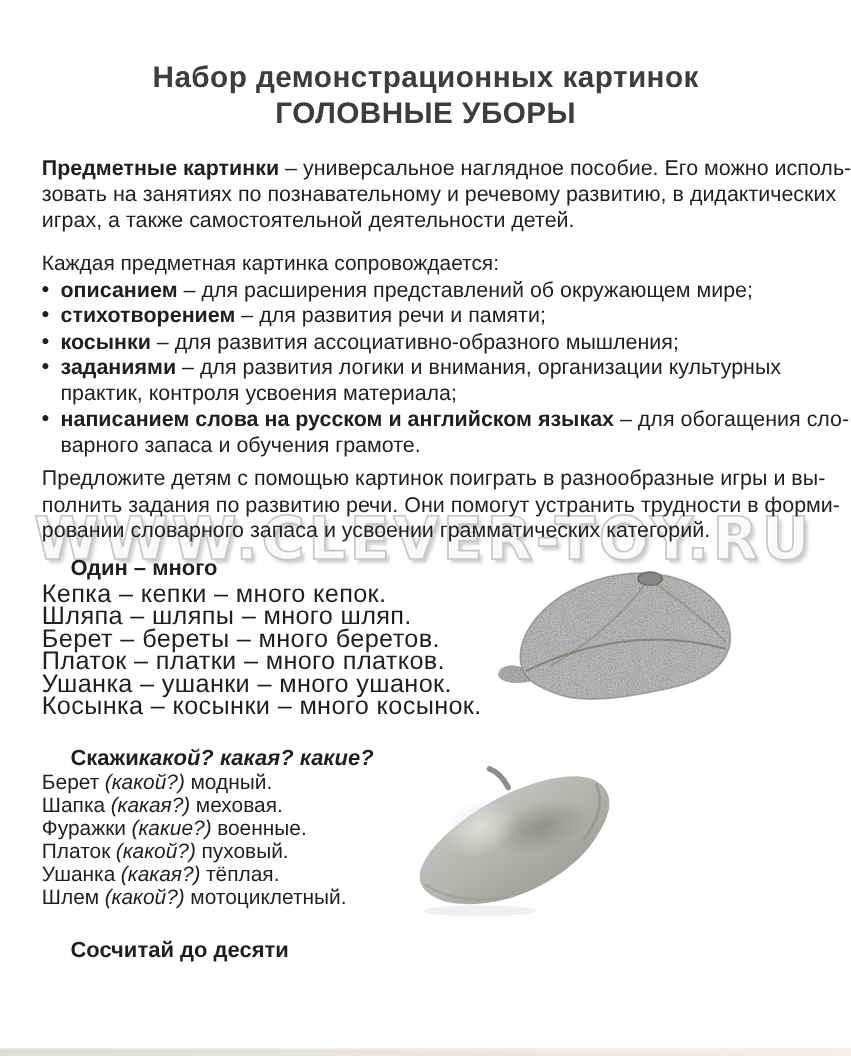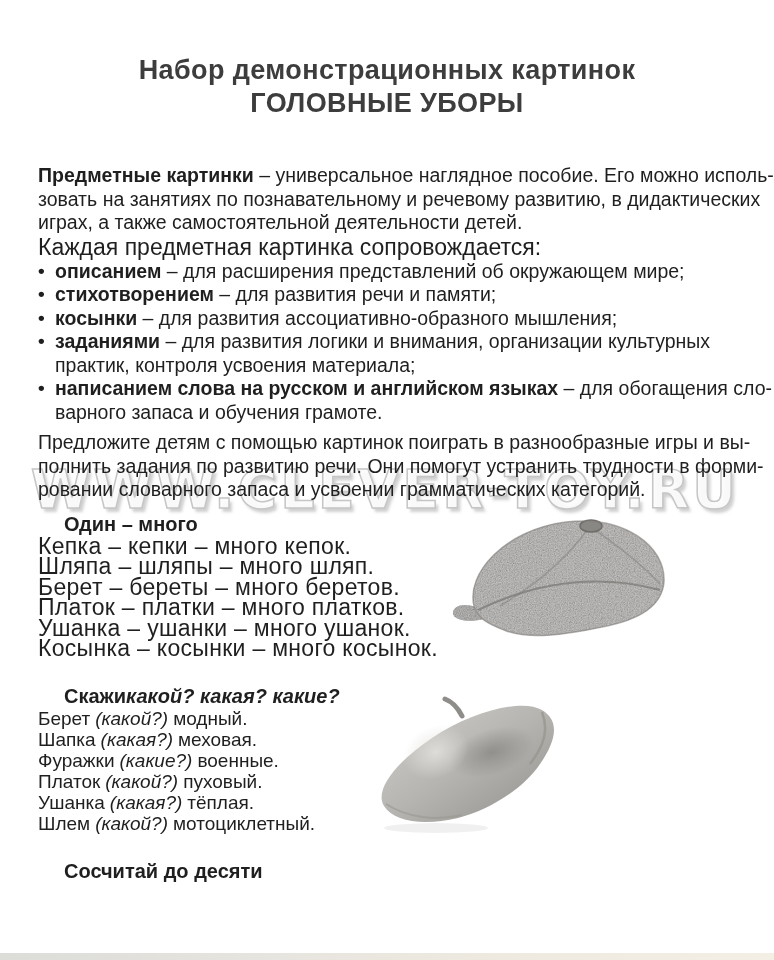--- a/index.html
+++ b/index.html
@@ -29,23 +29,23 @@
 
   .title {
     margin:0; text-align:center;
     font-size:27px; line-height:33px; font-weight:bold;
     color:#3d3d3d; letter-spacing:0.4px;
   }
   .title .tline { display:block; white-space:nowrap; }
 
   .para { margin:0; font-size:19.5px; line-height:23.5px; }
   .line { display:block; white-space:nowrap; }
-  .p1 { margin-top:44px; }
-
-  .accompanied { font-size:23px; line-height:24px; white-space:nowrap; }
+  .p1 { margin-top:22px; }
+
+  .accompanied { margin-top:15px; font-size:19px; line-height:24px; white-space:nowrap; }
 
   .bullets { margin-top:1px; }
   .bullet { position:relative; padding-left:17px; font-size:19.5px; line-height:23.5px; }
   .dot { position:absolute; left:0; top:-1px; font-size:19px; font-weight:bold; }
 
   .p2 { margin-top:7px; }
 
   .subhead {
     margin:0; padding-left:26px;
     font-size:20px; line-height:23px; font-weight:bold; white-space:nowrap;

